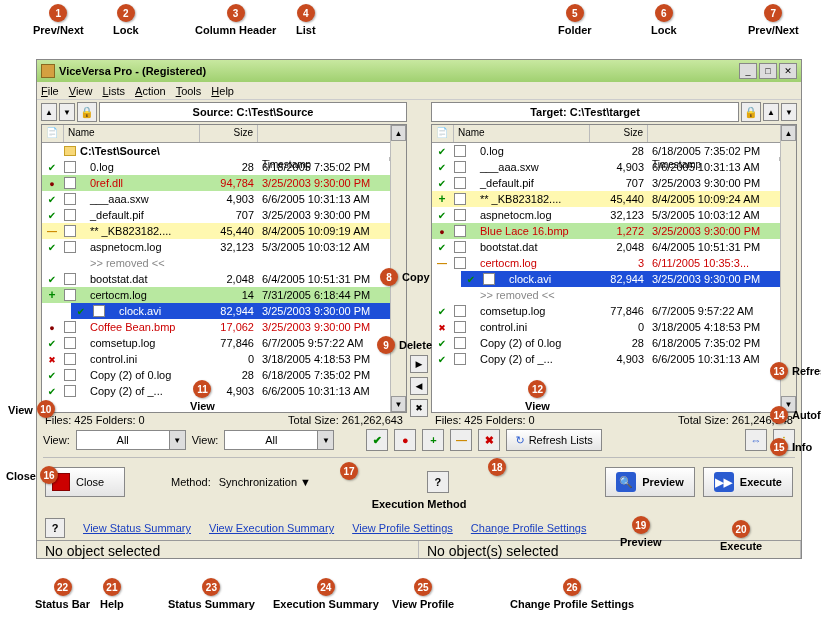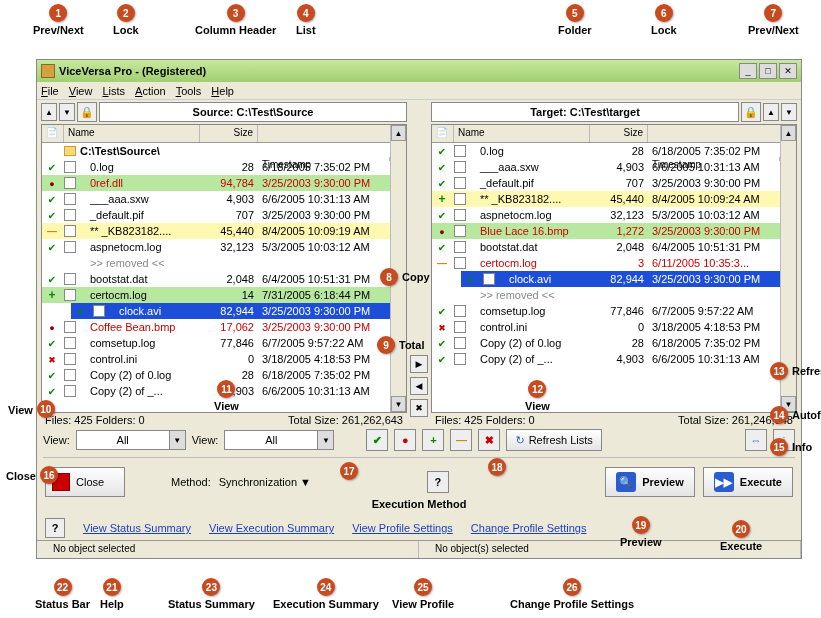--- a/index.html
+++ b/index.html
@@ -80,21 +80,21 @@
 .closebtn { width: 80px; height: 30px; border: 1px solid #888; background: linear-gradient(#fff,#e4e4e4); display: flex; align-items: center; gap: 6px; padding: 0 6px; cursor: pointer; }
 .closebtn .sq { width: 18px; height: 18px; background: #c00; border: 1px solid #800; }
 .prevbtn, .execbtn { height: 30px; border: 1px solid #888; background: linear-gradient(#fff,#e4e4e4); display: flex; align-items: center; gap: 6px; padding: 0 10px; cursor: pointer; font-weight: bold; }
 .prevbtn .ic, .execbtn .ic { width: 20px; height: 20px; background: #2a5bd0; border-radius: 3px; display: flex; align-items: center; justify-content: center; color: #fff; font-size: 11px; }
 
 .linksrow { height: 24px; display: flex; align-items: center; padding: 0 8px; gap: 18px; }
 .linksrow .qbtn { width: 20px; height: 20px; border: 1px solid #888; background: #eee; display: flex; align-items: center; justify-content: center; font-weight: bold; cursor: pointer; }
 .linksrow a { color: #1a3fc0; text-decoration: underline; cursor: pointer; }
 
 .statusbar { height: 18px; border-top: 1px solid #999; background: #ece9d8; display: flex; }
-.statusbar div { flex: 1; padding: 2px 16px; border-right: 1px solid #bbb; font-size: 10px; }
+.statusbar div { flex: 1; padding: 2px 8px; border-right: 1px solid #bbb; font-size: 14px; }
 </style>
 </head>
 <body>
 
 <div class="window">
   <div class="titlebar">
     <div class="icon"></div>
     <div class="title">ViceVersa Pro - (Registered)</div>
     <div class="wbtn">_</div>
     <div class="wbtn">□</div>
@@ -592,27 +592,27 @@
     <div class="callout" style="left: 748px; top: 4px;">
       <div class="num">7</div>
       <div class="lbl">Prev/Next</div>
     </div>
     <div class="callout side" style="left: 380px; top: 268px;">
       <div class="num">8</div>
       <div class="lbl">Copy</div>
     </div>
     <div class="callout side" style="left: 377px; top: 336px;">
       <div class="num">9</div>
-      <div class="lbl">Total</div>
+      <div class="lbl">Delete</div>
     </div>
     <div class="callout sideL" style="left: 8px; top: 400px;">
       <div class="num">10</div>
       <div class="lbl">View</div>
     </div>
-    <div class="callout" style="left: 214px; top: 380px; justify-content: flex-end;">
+    <div class="callout" style="left: 190px; top: 380px; justify-content: flex-end;">
       <div class="num">11</div>
       <div class="lbl">View</div>
     </div>
     <div class="callout" style="left: 525px; top: 380px;">
       <div class="num">12</div>
       <div class="lbl">View</div>
     </div>
     <div class="callout side" style="left: 770px; top: 362px;">
       <div class="num">13</div>
       <div class="lbl">Refresh</div>

